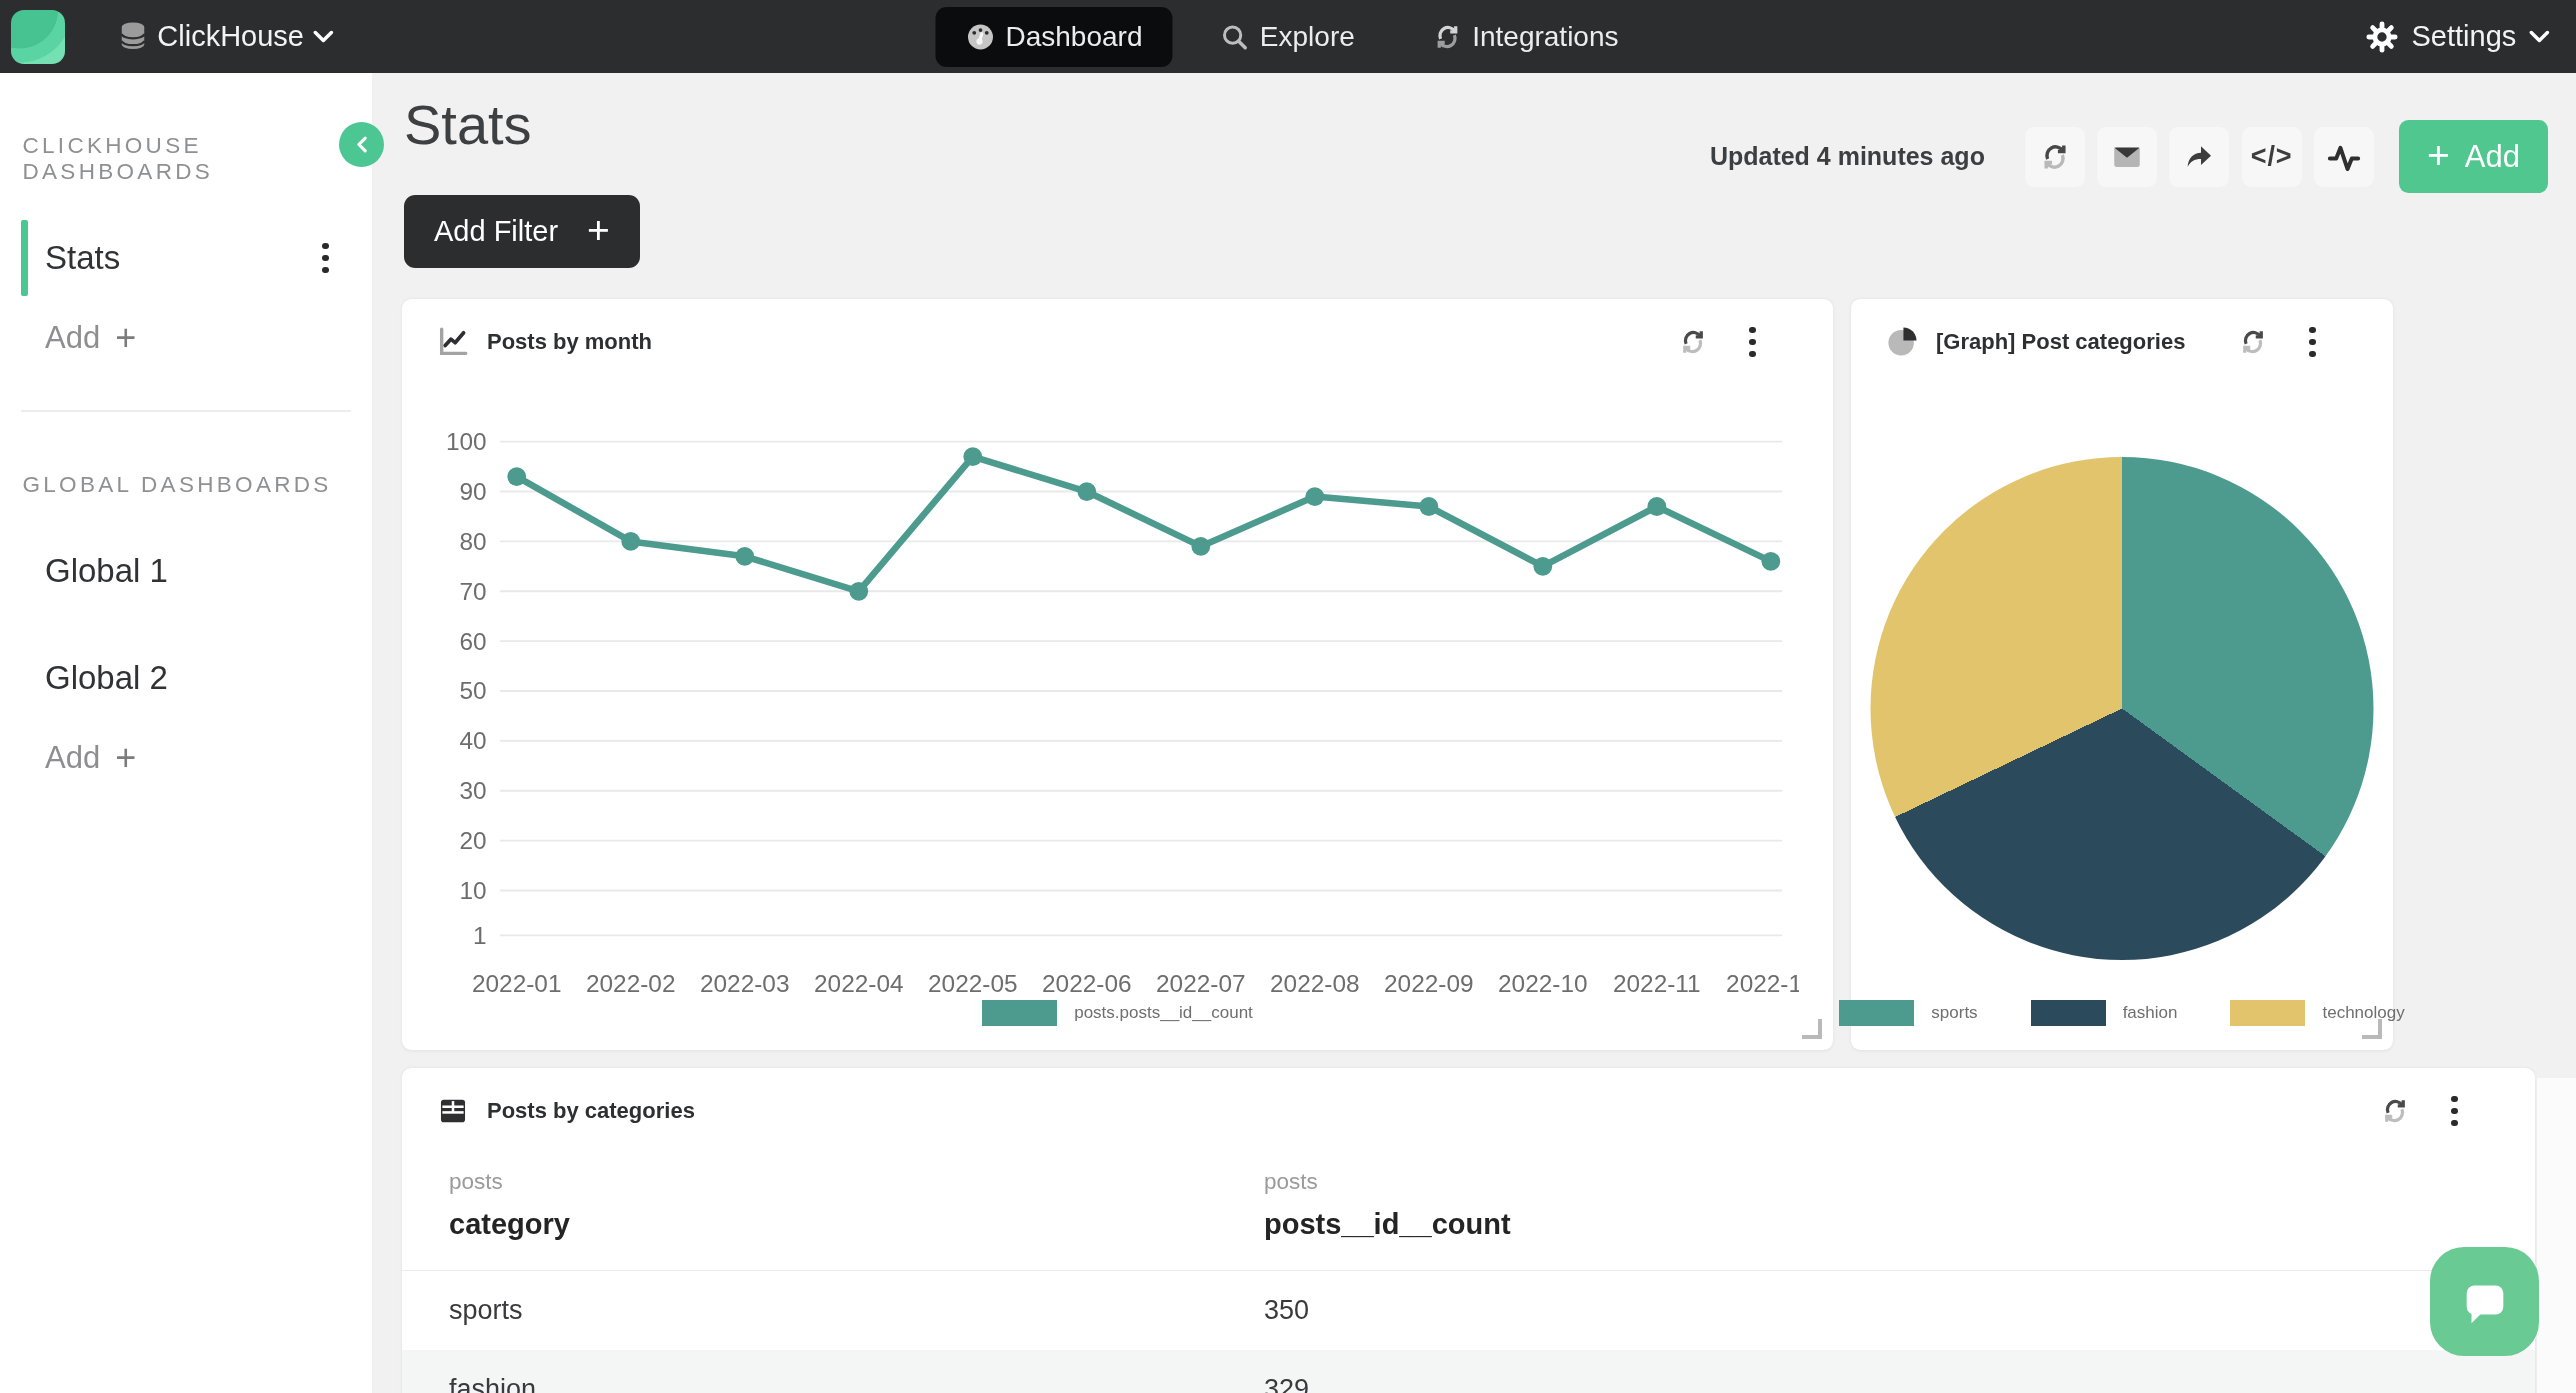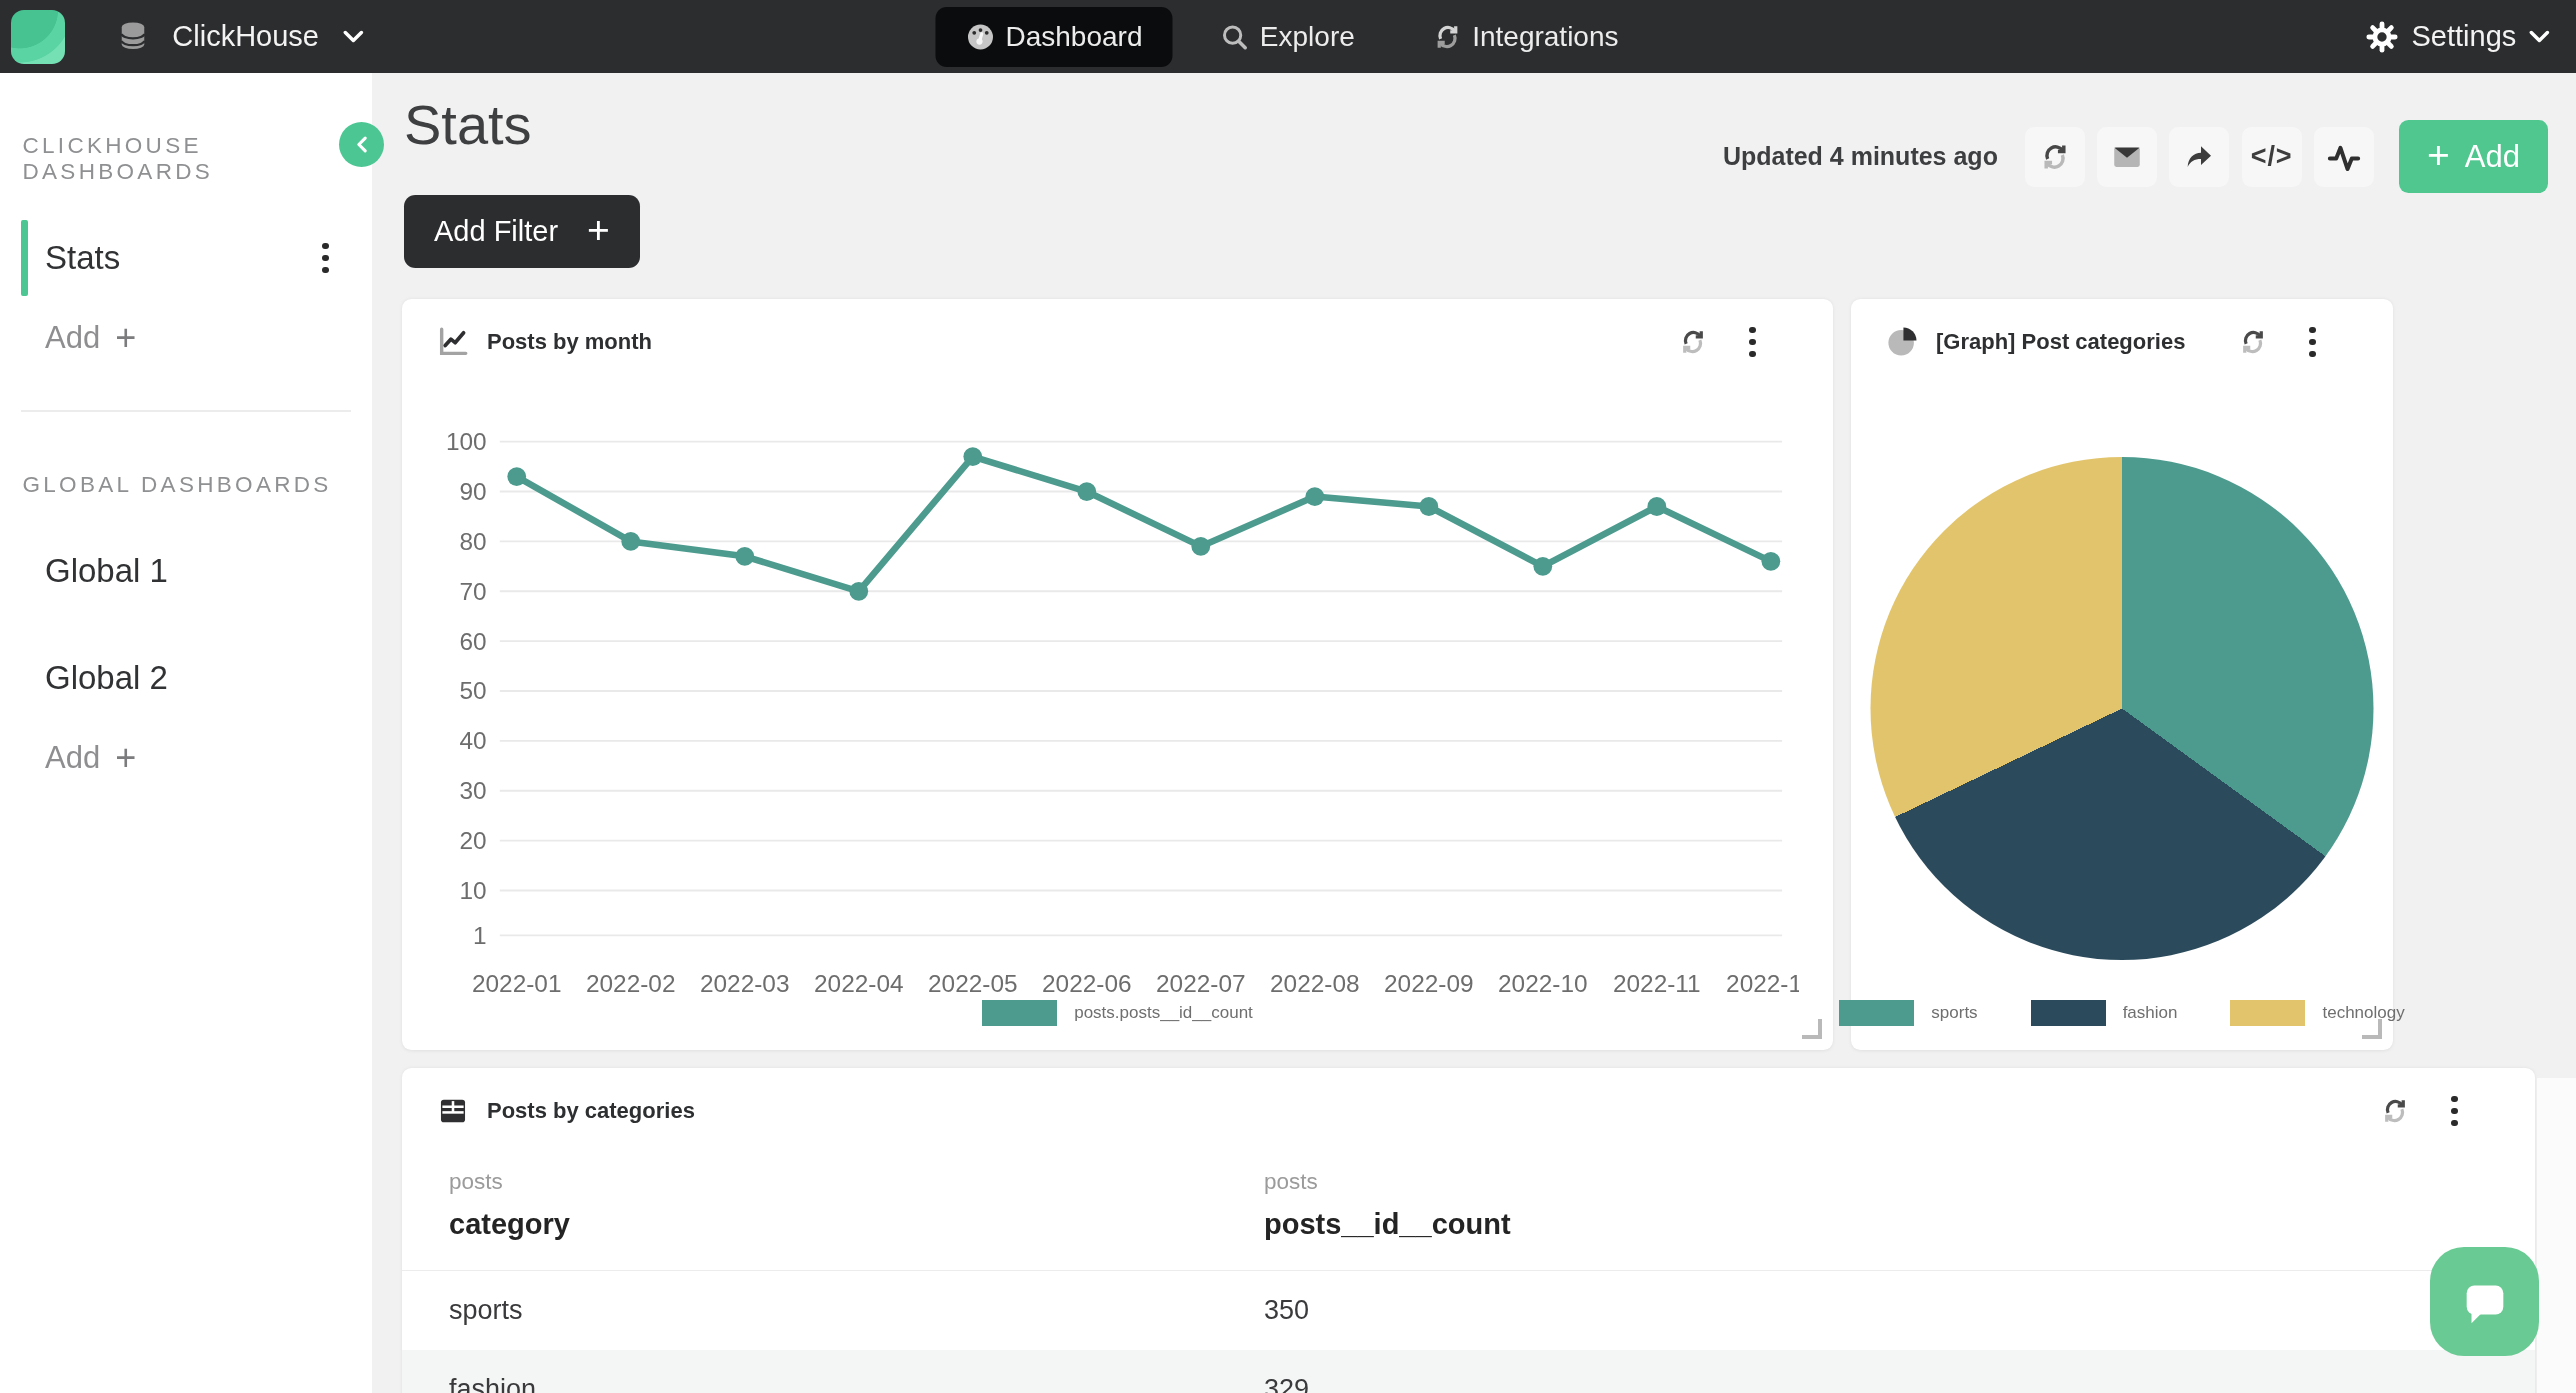--- a/index.html
+++ b/index.html
@@ -5,21 +5,21 @@
   html,body{margin:0;padding:0;}
   body{
     width:2576px;height:1393px;overflow:hidden;position:relative;
     font-family:"Liberation Sans",sans-serif;background:#f1f1f2;color:#333;
     -webkit-font-smoothing:antialiased;
   }
   
   .topnav{position:absolute;top:0;left:0;width:100%;height:73px;background:#2c2d2f;display:flex;align-items:center;z-index:20;}
   .logo{width:54px;height:54px;margin-left:11.3px;border-radius:13px;flex:0 0 auto;
     background:radial-gradient(circle at 16% 0%, #47c392 0 54%, #5bd4a3 55% 74%, #74e0b4 75%);}
-  .brand-group{display:flex;align-items:center;gap:24px;margin-left:53px;cursor:pointer;}
+  .brand-group{display:flex;align-items:center;gap:9px;margin-left:53px;cursor:pointer;}
   .brand-group .brand{color:#f3f3f3;font-size:29px;}
   .nav-tabs{position:absolute;left:50%;transform:translateX(-50%);height:100%;display:flex;align-items:center;gap:9.4px;}
   .nav-tab{display:flex;align-items:center;gap:10px;color:#ececec;font-size:28px;padding:0 30px;height:60px;border-radius:11.3px;cursor:pointer;margin-left:8px;}
   .nav-tab.active{background:#0b0c0d;}
   .nav-right{margin-left:auto;margin-right:26px;display:flex;align-items:center;gap:13px;color:#f3f3f3;font-size:29px;cursor:pointer;}
   .icn{display:inline-flex;align-items:center;justify-content:center;}
   
   .sidebar{position:absolute;top:73px;left:0;bottom:0;width:372px;background:#ffffff;z-index:10;}
   .side-title{margin:60px 0 0 22.5px;font-size:22.5px;letter-spacing:3.3px;color:#8f9092;}
   .side-item{position:relative;margin-top:39px;height:68px;display:flex;align-items:center;cursor:pointer;}
@@ -28,21 +28,21 @@
   .side-item .lbl{margin-left:45px;font-size:33px;color:#313234;}
   .kebab{margin-left:auto;margin-right:43px;display:flex;flex-direction:column;gap:5.6px;cursor:pointer;}
   .kebab i{width:6.6px;height:6.6px;border-radius:50%;background:#2a2a2a;}
   .side-add{margin:28px 0 0 45px;display:flex;align-items:center;gap:15px;color:#8e8e90;font-size:31px;cursor:pointer;}
   .side-add .plus{font-size:36px;color:#7c7c7e;line-height:1;}
   .side-divider{margin:54px 0 0 20.7px;width:330px;height:1.9px;background:#ececec;}
   .collapse-btn{position:absolute;top:122px;left:339px;width:45px;height:45px;border-radius:50%;background:#4cc793;display:flex;align-items:center;justify-content:center;cursor:pointer;z-index:30;}
   
   .page-title{position:absolute;left:404px;top:92px;font-size:56px;font-weight:500;color:#3e3f41;}
   .controls{position:absolute;right:28px;top:120px;display:flex;align-items:center;gap:12.2px;}
-  .updated{font-size:25px;font-weight:700;color:#3d3e40;margin-right:15px;}
+  .updated{font-size:25px;font-weight:700;color:#3d3e40;margin-right:28px;}
   .icon-btn{width:60px;height:60px;border-radius:9.4px;background:#f7f7f8;display:flex;align-items:center;justify-content:center;cursor:pointer;}
   .code-glyph{font-size:27px;font-weight:700;color:#3d3d3d;letter-spacing:0.9px;}
   .add-btn{height:73px;padding:0 28px;margin-left:13px;border-radius:9.4px;background:#50c78f;color:#fff;font-size:31px;display:flex;align-items:center;gap:15px;cursor:pointer;}
   .add-btn .plus{font-size:39px;font-weight:300;line-height:1;margin-top:-3.8px;}
   .add-filter{position:absolute;left:404px;top:195px;height:73px;background:#2c2d2f;color:#fff;border-radius:11.3px;padding:0 30px;font-size:29px;display:flex;align-items:center;gap:29px;cursor:pointer;}
   .add-filter .plus{font-size:39px;font-weight:300;line-height:1;margin-top:-3.8px;}
   
   .card{position:absolute;background:#fff;border-radius:9.4px;box-shadow:0 0.9px 3.8px rgba(0,0,0,0.07);}
   .card1{left:402px;top:299px;width:1431px;height:751px;}
   .card2{left:1851px;top:299px;width:542px;height:751px;}

